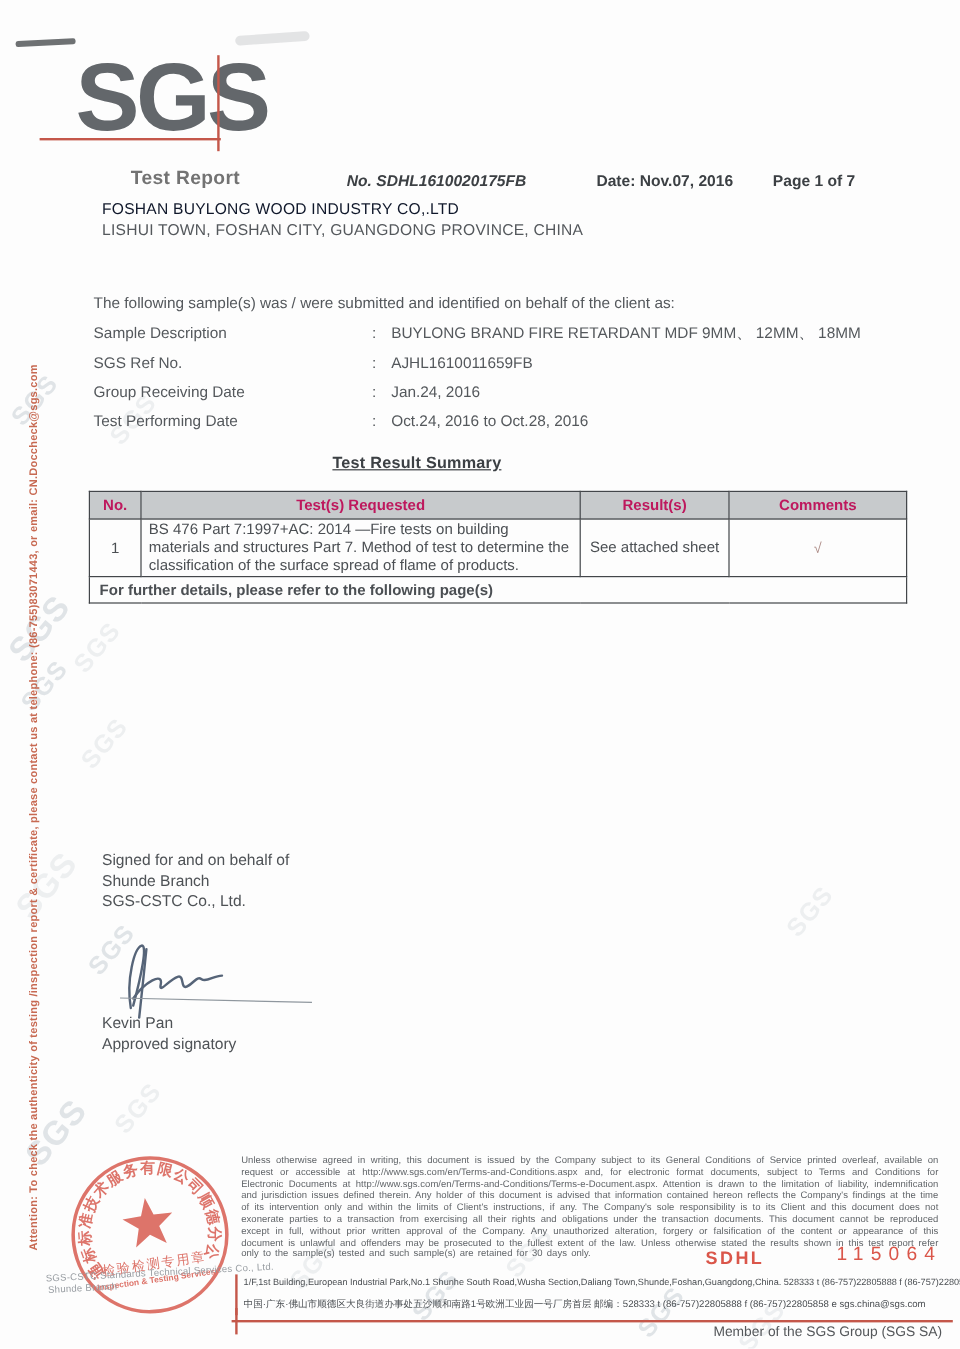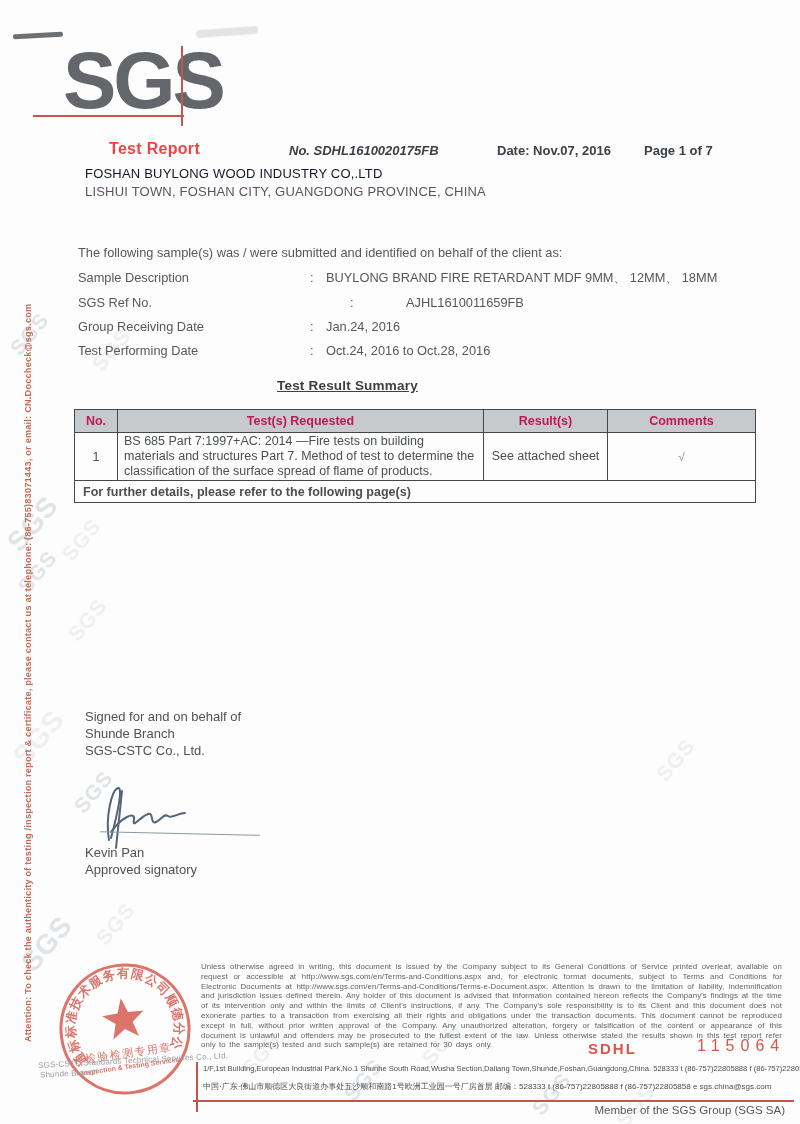--- a/index.html
+++ b/index.html
@@ -20,21 +20,21 @@
   .wm.big{font-size:28px;}
   .wm.soft{opacity:.55;}
 
   
   .logo-text{left:63px;top:41px;font-size:80px;font-weight:bold;color:#63676b;
     letter-spacing:-3px;line-height:1;}
   .logo-underline{left:33px;top:115px;width:151px;height:2px;background:#c4574a;}
   .logo-vline{left:181px;top:46px;width:2px;height:80px;background:#c4574a;}
 
   
-  .doc-title{left:109px;top:140px;font-size:16px;font-weight:bold;color:#ef4444;letter-spacing:.3px;}
+  .doc-title{left:109px;top:140px;font-size:16px;font-weight:bold;color:#737373;letter-spacing:.3px;}
   .report-no{left:289px;top:143px;font-size:13px;font-weight:bold;color:#3c4044;font-style:italic;}
   .report-date{left:497px;top:143px;font-size:13px;font-weight:bold;color:#3c4044;}
   .report-page{left:644px;top:143px;font-size:13px;font-weight:bold;color:#3c4044;}
 
   .client-name{left:85px;top:166px;font-size:13px;color:#0f172a;letter-spacing:.2px;}
   .client-address{left:85px;top:184px;font-size:13px;color:#54585c;letter-spacing:.2px;}
 
   .intro{left:78px;top:245px;font-size:12.8px;color:#54585c;}
 
   .srow{position:absolute;left:78px;width:680px;display:flex;font-size:12.8px;color:#54585c;}
@@ -117,21 +117,21 @@
   <div class="abs client-name">FOSHAN BUYLONG WOOD INDUSTRY CO,.LTD</div>
   <div class="abs client-address">LISHUI TOWN, FOSHAN CITY, GUANGDONG PROVINCE, CHINA</div>
 
   <div class="abs intro">The following sample(s) was / were submitted and identified on behalf of the client as:</div>
 
   <div class="srow" style="top:270px;">
     <span class="slabel">Sample Description</span>
     <span class="scolon">:</span>
     <span class="sval">BUYLONG BRAND FIRE RETARDANT MDF 9MM、 12MM、 18MM</span>
   </div>
-  <div class="srow" style="top:295px;gap:40px;">
+  <div class="srow" style="top:295px;">
     <span class="slabel">SGS Ref No.</span>
     <span class="scolon">:</span>
     <span class="sval">AJHL1610011659FB</span>
   </div>
   <div class="srow" style="top:319px;">
     <span class="slabel">Group Receiving Date</span>
     <span class="scolon">:</span>
     <span class="sval">Jan.24, 2016</span>
   </div>
   <div class="srow" style="top:343px;">
@@ -151,21 +151,21 @@
       </colgroup>
     <tbody>
         <tr>
       <th>No.</th>
       <th>Test(s) Requested</th>
       <th>Result(s)</th>
       <th>Comments</th>
     </tr>
     <tr>
       <td class="c-no">1</td>
-      <td class="c-test">BS 685 Part 7:1997+AC: 2014 —Fire tests on building materials and structures Part 7. Method of test to determine the classification of the surface spread of flame of products.</td>
+      <td class="c-test">BS 476 Part 7:1997+AC: 2014 —Fire tests on building materials and structures Part 7. Method of test to determine the classification of the surface spread of flame of products.</td>
       <td class="c-result">See attached sheet</td>
       <td class="c-comments">√</td>
     </tr>
     <tr class="frow">
       <td colspan="4">For further details, please refer to the following page(s)</td>
     </tr>
   </tbody>
     </table>
 
   <div class="sign-line" style="top:709px;">Signed for and on behalf of</div>

